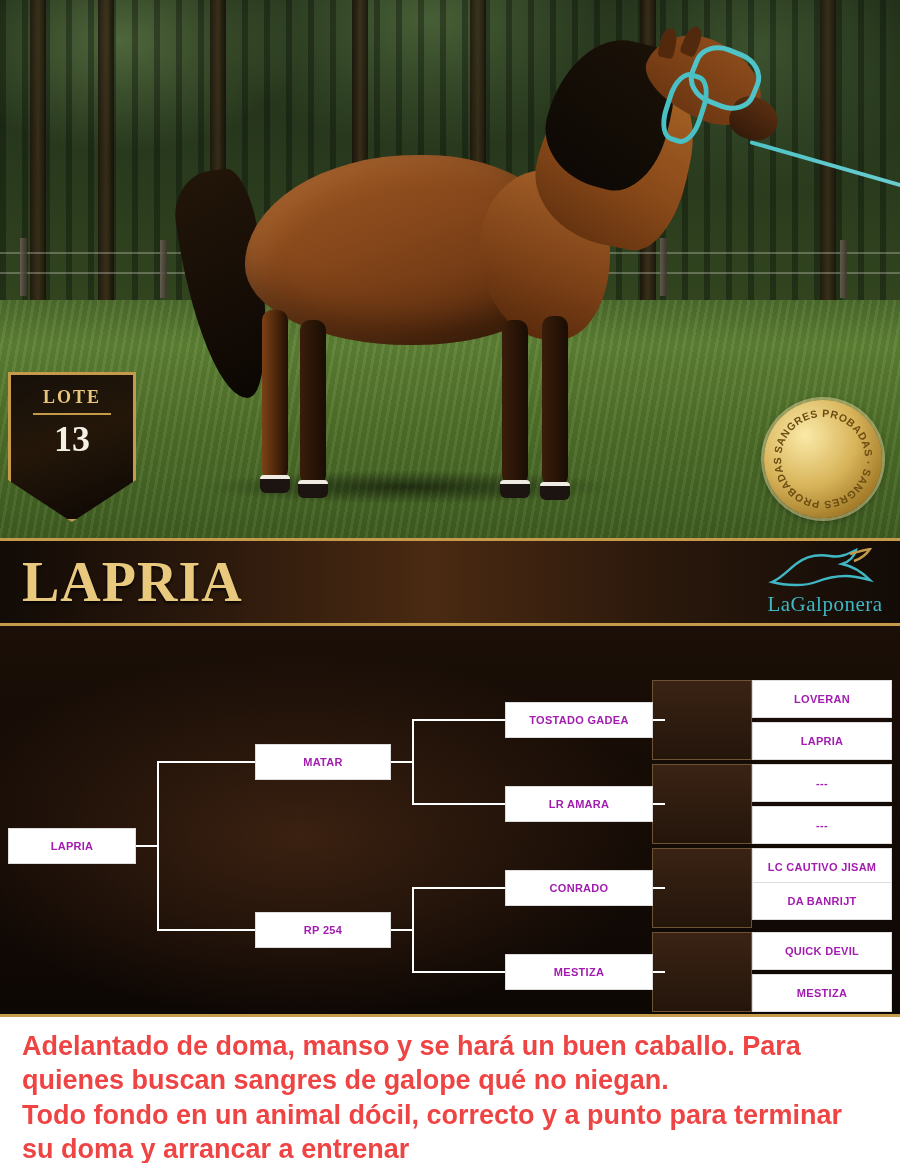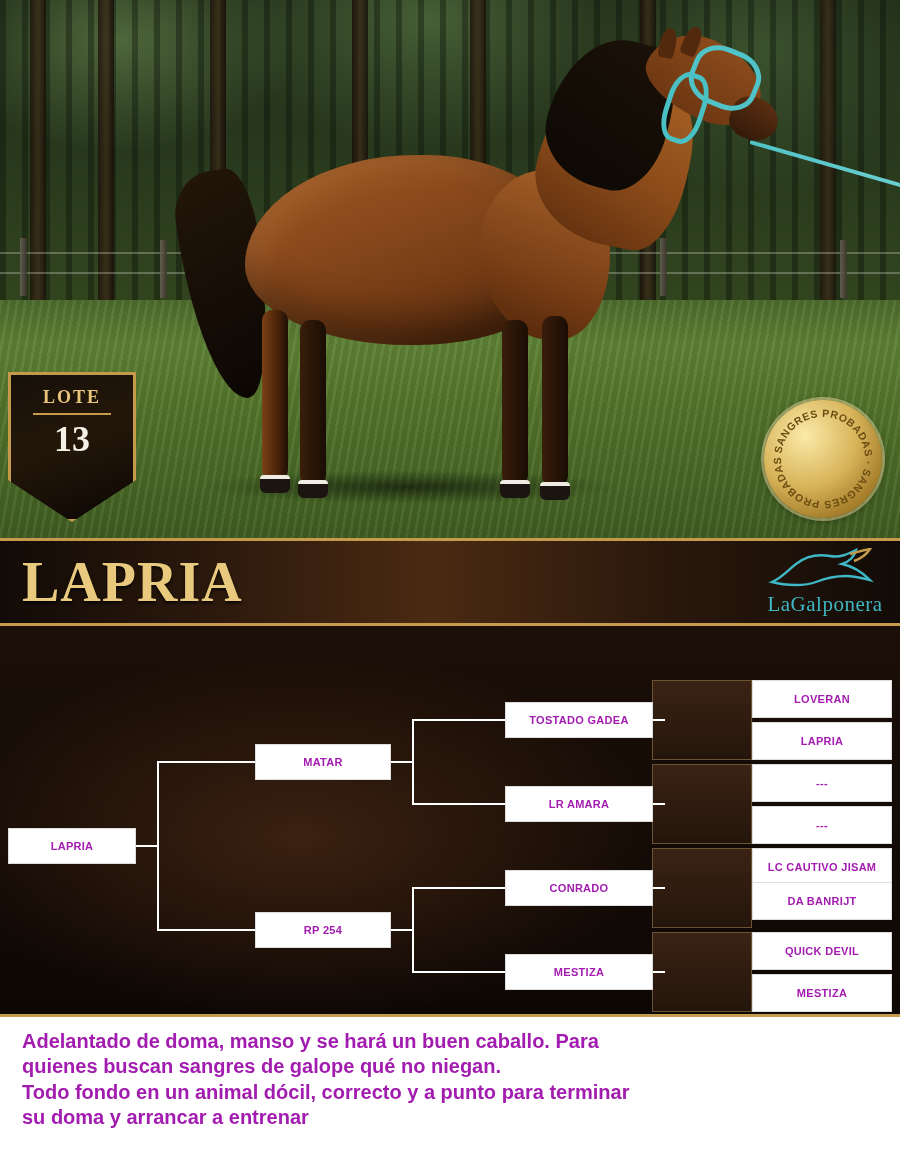--- a/index.html
+++ b/index.html
@@ -214,21 +214,21 @@
   .conn{ position:absolute; background:#ffffff; }
 
   
   .desc{
     position:absolute; left:0; top:1014px; width:900px; height:149px;
     background:#ffffff;
     border-top:3px solid #c59a4a;
     padding:12px 18px 0 22px;
   }
   .desc p{
-    color:#a21caf; font-size:20px; line-height:1.27; font-weight:bold;
+    color:#ef4444; font-size:27px; line-height:1.27; font-weight:bold;
     font-family:"Liberation Sans", sans-serif;
   }
   .desc p + p { margin-top:0; }
 </style>
 </head>
 <body>
 
 <div class="page">
 
   <div class="photo">

